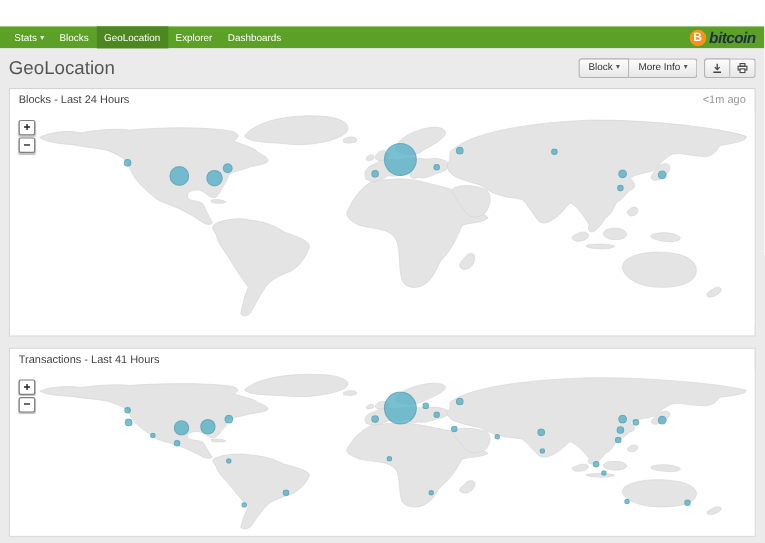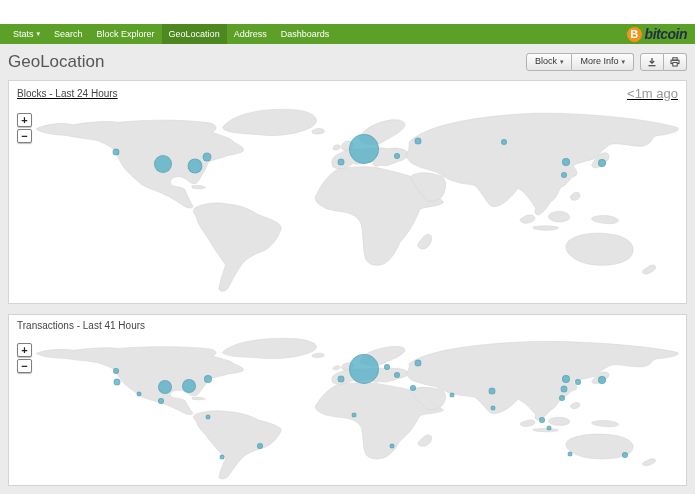--- a/index.html
+++ b/index.html
@@ -43,24 +43,24 @@
   }
   .btn-group .btn + .btn { border-left:none; }
   .btn-group .btn:first-child { border-radius:3px 0 0 3px; }
   .btn-group .btn:last-child { border-radius:0 3px 3px 0; }
   .btn .caret { font-size:7px; color:#555; }
   .icon-btn { padding:3px 6px; }
   .icon-btn svg { display:block; }
 
   
   .panel { background:#fff; border:1px solid #d4d4d4; margin-bottom:10px; }
-  .panel--blocks { padding-bottom:4px;text-decoration:underline; }
+  .panel--blocks { padding-bottom:10px; }
   .panel-header { display:flex; justify-content:space-between; align-items:center; padding:5px 8px 4px; }
   .panel-title { font-size:10px; color:#444; }
-  .timestamp { font-size:13px; color:#999; }
+  .timestamp { font-size:10px; color:#999; }
 
   .map { position:relative; background:#fff; overflow:hidden; }
   .map--lg { height:194px; }
   .map--sm { height:150px; }
   .map svg.world { position:absolute; left:0; top:0; width:100%; height:100%; }
   .bubbles { position:absolute; left:0; top:0; right:0; bottom:0; }
   .bubble {
     position:absolute; border-radius:50%;
     background:var(--bubble,#58b2c7); opacity:.8;
     border:1px solid rgba(50,130,150,.45);
@@ -121,24 +121,23 @@
     </g>
   </defs>
 </svg>
 
 <div class="screen">
   <div class="top-strip"></div>
 
   <div class="navbar">
     <div id="nav-items" style="display:flex">
         <span class="nav-item">Stats<span class="nav-caret">▾</span></span>
-        <span class="nav-item">Search</span>
-        <span class="nav-item">Block Explorer</span>
+        <span class="nav-item">Blocks</span>
         <span class="nav-item active">GeoLocation</span>
-        <span class="nav-item">Address</span>
+        <span class="nav-item">Explorer</span>
         <span class="nav-item">Dashboards</span>
       </div>
     <div class="brand">
       <span class="coin">B</span>
       <span class="brand-text">bitcoin</span>
     </div>
   </div>
 
   <div class="content">
     <div class="page-header">

